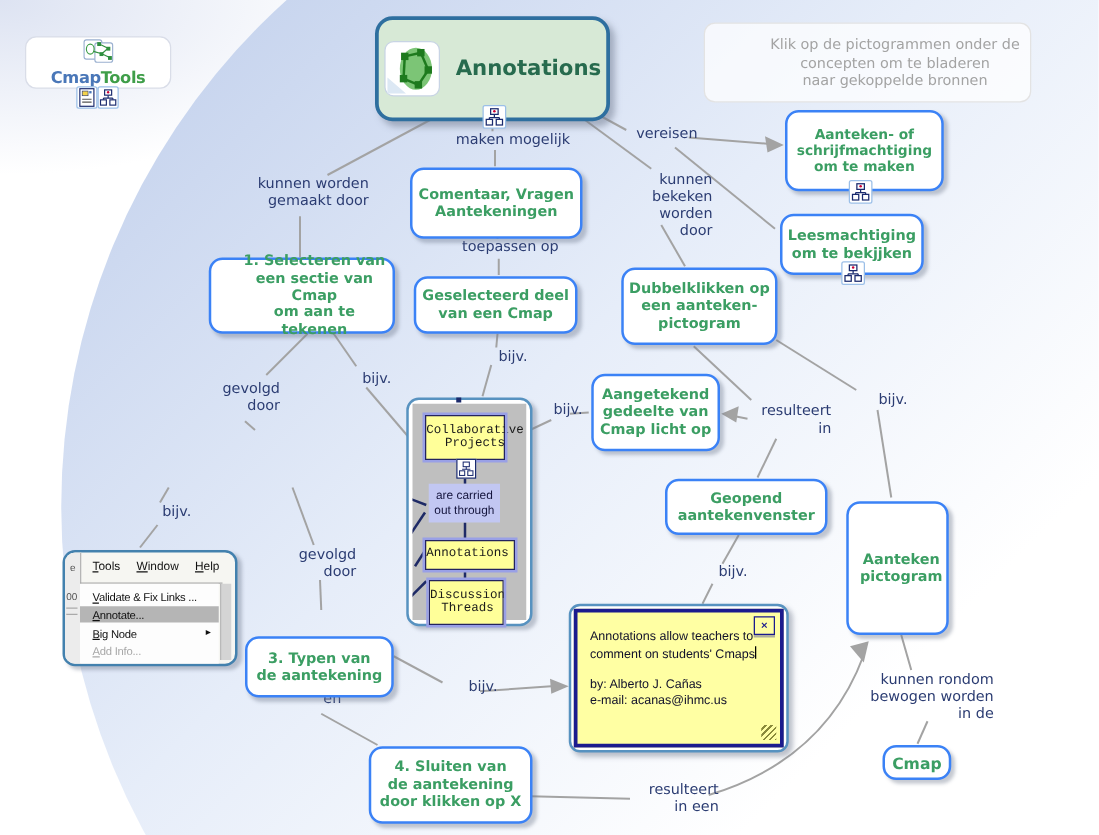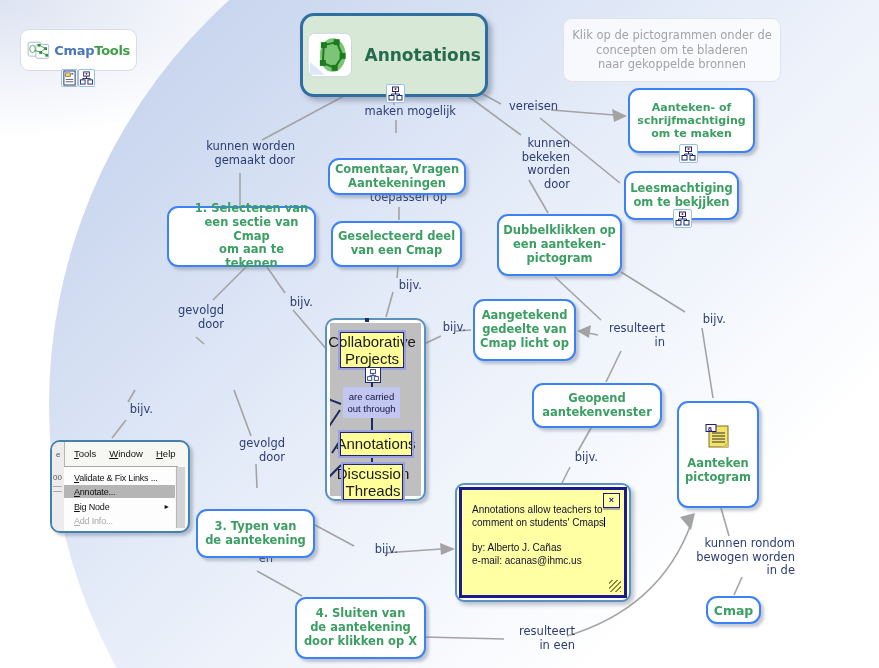--- a/index.html
+++ b/index.html
@@ -22,36 +22,36 @@
   .main-node{background:#d7e9d6;border:3px solid #2e6f9f;border-radius:14px;
     flex-direction:row;gap:12px;font-size:17px;color:#276b4e;box-shadow:4px 4px 5px rgba(110,120,140,.5);}
   
   .lbl{position:absolute;color:#2b3c72;font-size:11.5px;line-height:1.18;text-align:right;
     white-space:pre-line;z-index:2;}
   
   .res-icon{position:absolute;width:17px;height:17px;z-index:4;}
   
   .logo-box{position:absolute;left:20px;top:29px;width:117px;height:42px;background:#fff;
     border:1.5px solid #d9dde8;border-radius:9px;display:flex;align-items:center;gap:4px;
-    padding:0 6px;box-sizing:border-box;z-index:3;}
+    padding:0 6px;box-sizing:border-box;z-index:3;flex-direction:column;}
   .logo-text{font-weight:bold;font-size:13px;letter-spacing:-0.3px;}
   .logo-text .c1{color:#4a77b8;} .logo-text .c2{color:#3f9e49;}
   
   .instruction{position:absolute;left:563px;top:18px;width:216px;height:62px;
     background:rgba(255,255,255,.72);border:1.5px solid #e3e3e3;border-radius:9px;
     color:#a3a3a3;font-size:11.5px;line-height:1.3;display:flex;align-items:center;justify-content:center;
-    text-align:center;white-space:pre-line;z-index:3;}
+    text-align:center;white-space:pre-line;z-index:3;padding-left:44px;}
   
   .submap{position:absolute;left:325px;top:318px;width:101px;height:183px;background:#fff;
     border:2px solid #5792c0;border-radius:10px;box-shadow:3px 3px 3px rgba(110,120,140,.4);
     z-index:3;box-sizing:border-box;padding:3px;}
   .submap-inner{position:relative;width:100%;height:100%;background:#bfbfbf;}
   .sm-box{position:absolute;background:#ffff99;border:1px solid #23235e;outline:2px solid #99a0e6;
-    color:#1a1a1a;font-size:15px;line-height:1.15;font-family:Liberation Sans, sans-serif;
-    display:flex;align-items:center;justify-content:center;text-align:center;white-space:pre-line;}
+    color:#1a1a1a;font-size:10px;line-height:1.15;font-family:Liberation Mono, monospace;
+    display:flex;align-items:center;justify-content:flex-start;text-align:center;white-space:pre-line;}
   .sm-lbl{position:absolute;background:#c2c7f2;color:#14143c;font-size:9.5px;line-height:1.2;
     font-family:"Liberation Sans",sans-serif;display:flex;align-items:center;justify-content:center;
     text-align:center;white-space:pre-line;}
   .sm-dot{position:absolute;width:4px;height:4px;background:#1b2a6b;}
   
   .menu-box{position:absolute;left:50px;top:440px;width:140px;height:93px;background:#f6f6f2;
     border:2.5px solid #4381ae;border-radius:10px;box-shadow:3px 3px 3px rgba(110,120,140,.4);
     z-index:3;box-sizing:border-box;overflow:hidden;font-family:"Liberation Sans",sans-serif;color:#111;}
   .menu-strip{position:absolute;left:0;top:0;width:12px;height:100%;background:#ececec;border-right:1px solid #b5b5b5;
     font-size:8px;color:#555;}
@@ -246,21 +246,21 @@
     <rect x="5" y="2" width="6" height="4.5" fill="#fff" stroke="#1a2a6e"></rect>
       <circle cx="8" cy="4" r="1" fill="#c03"></circle>
     <line x1="8" y1="6.5" x2="8" y2="9" stroke="#1a2a6e"></line>
       <line x1="4" y1="9" x2="12" y2="9" stroke="#1a2a6e"></line>
     <line x1="4" y1="9" x2="4" y2="10.5" stroke="#1a2a6e"></line>
       <line x1="12" y1="9" x2="12" y2="10.5" stroke="#1a2a6e"></line>
     <rect x="1.5" y="10.5" width="5" height="4.5" fill="#fff" stroke="#1a2a6e"></rect>
       <rect x="9.5" y="10.5" width="5" height="4.5" fill="#fff" stroke="#1a2a6e"></rect>
   </svg>
 
-  <div class="node" style="left:328px;top:134px;width:138px;height:37px;margin-top:24px;">
+  <div class="node" style="left:328px;top:134px;width:138px;height:57px;">
     <span>Comentaar, Vragen
 Aantekeningen</span>
   </div>
 
   <div class="node" style="left:167px;top:206px;width:149px;height:61px;padding-left:24px;">
     <span>1. Selecteren van
 een sectie van Cmap
 om aan te tekenen</span>
   </div>
 
@@ -291,21 +291,21 @@
     <span>3. Typen van
 de  aantekening</span>
   </div>
 
   <div class="node" style="left:295px;top:597px;width:131px;height:62px;">
     <span>4. Sluiten van
 de aantekening
 door klikken op X</span>
   </div>
 
-  <div class="node" style="left:677px;top:401px;width:82px;height:107px;flex-direction:column;gap:6px;">
+  <div class="node" style="left:677px;top:401px;width:82px;height:107px;flex-direction:row;gap:6px;">
     <svg width="26" height="27" viewBox="0 0 26 27">
       <rect x="4" y="2" width="19" height="21" fill="#f3e469" stroke="#7a6e24"></rect>
       <g stroke="#333" stroke-width="1">
         <line x1="7" y1="9" x2="20" y2="9"></line>
           <line x1="7" y1="12" x2="20" y2="12"></line>
         <line x1="7" y1="15" x2="20" y2="15"></line>
           <line x1="7" y1="18" x2="20" y2="18"></line>
       </g>
       <rect x="1" y="0.5" width="10" height="7" fill="#fffdd8" stroke="#1b1b8e"></rect>
       <text x="3" y="6.5" font-size="7" font-family="Liberation Sans, sans-serif" fill="#1b1b8e">a</text>

